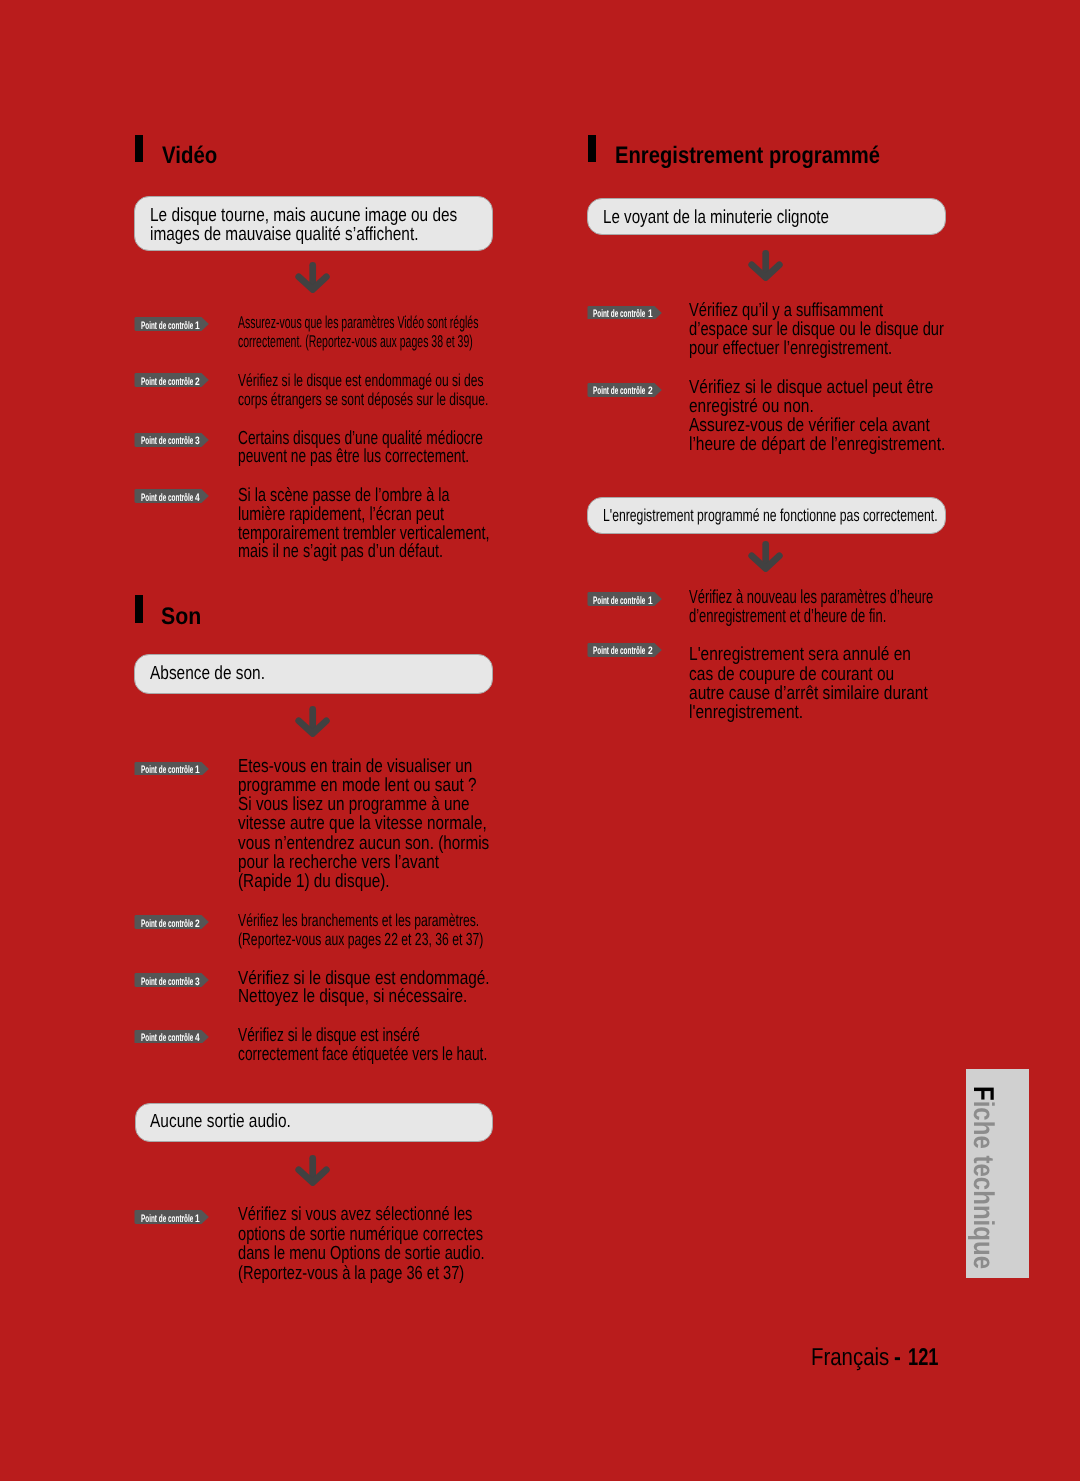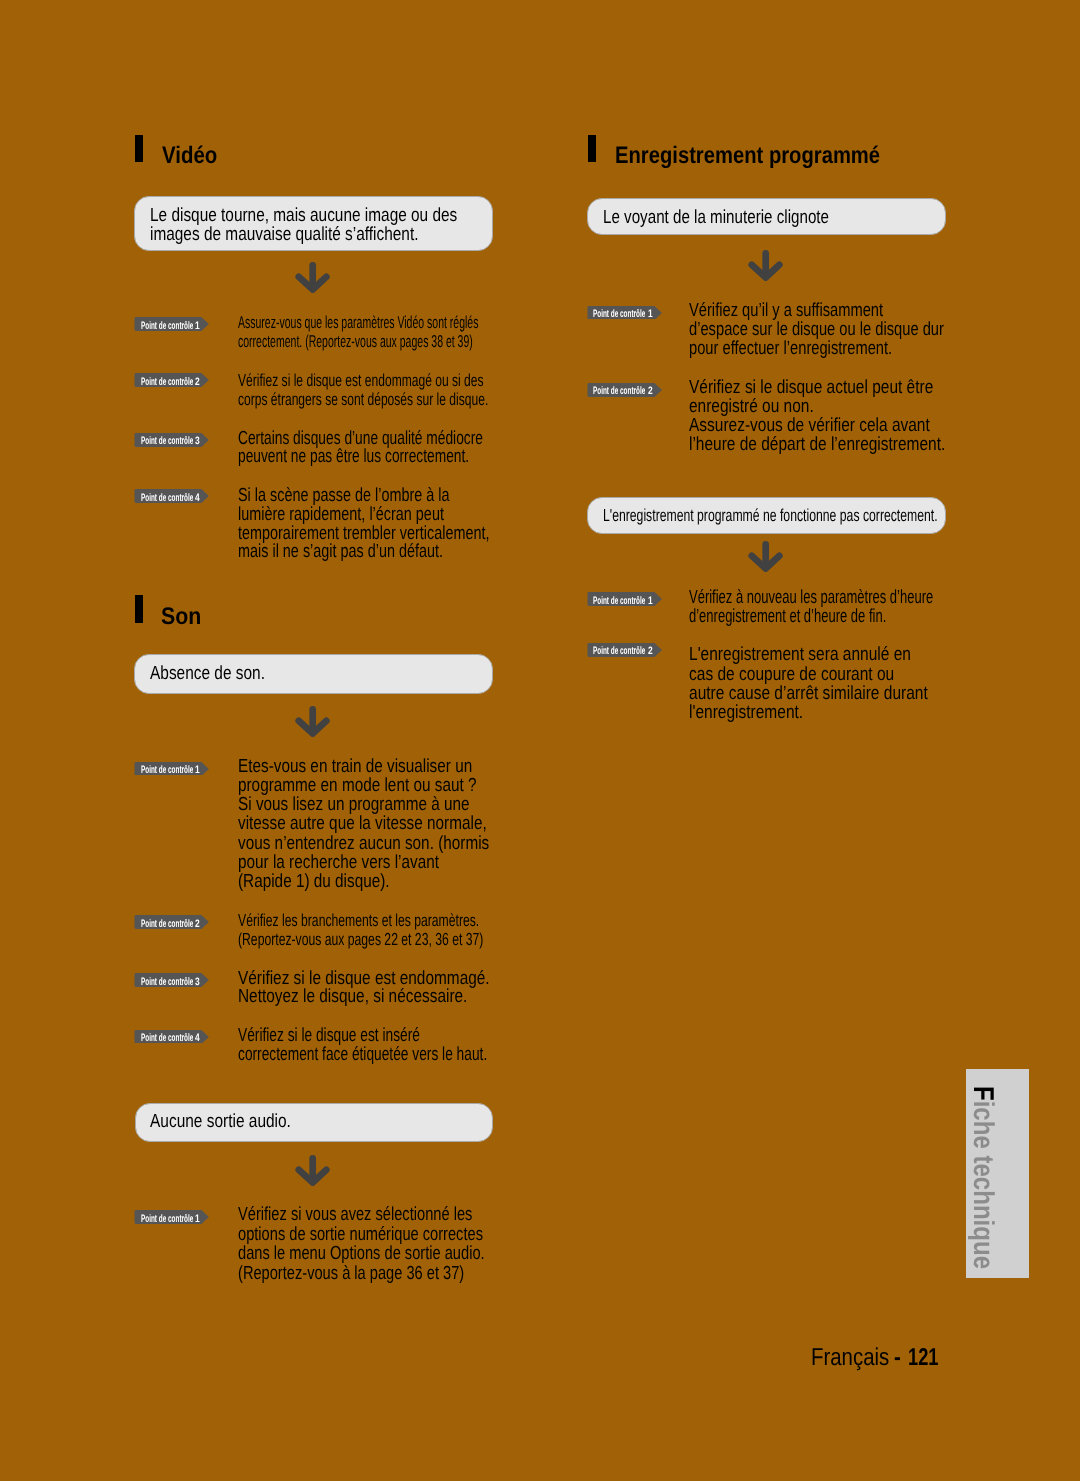--- a/index.html
+++ b/index.html
@@ -1,20 +1,20 @@
 <!DOCTYPE html>
 <html><head>
 <meta charset="utf-8">
 <title>Manuel</title>
 <style>
   html,body{margin:0;padding:0;background:#fff;}
   body{width:1080px;height:1481px;position:relative;overflow:hidden;
        font-family:"Liberation Sans",sans-serif;color:#000;background:#fff;
        -webkit-font-smoothing:antialiased;text-rendering:geometricPrecision;}
-  .page{position:absolute;left:0;top:0;width:1080px;height:1481px;background:#a16207;}
+  .page{position:absolute;left:0;top:0;width:1080px;height:1481px;background:#b91c1c;}
   .hbar{position:absolute;background:#000;width:7.6px;height:27.3px;}
   .htxt{position:absolute;font-weight:bold;white-space:pre;transform-origin:left top;
         line-height:normal;}
   .symptom{position:absolute;box-sizing:border-box;background:#e7e7e7;
            border:1.5px solid #a9a9a9;border-radius:15px;}
   .ln{position:absolute;white-space:pre;transform-origin:left top;line-height:normal;}
   .arrow{position:absolute;}
   .arrow svg{display:block;}
   .badge{position:absolute;}
   .badge svg{display:block;position:absolute;left:0;top:0;}

